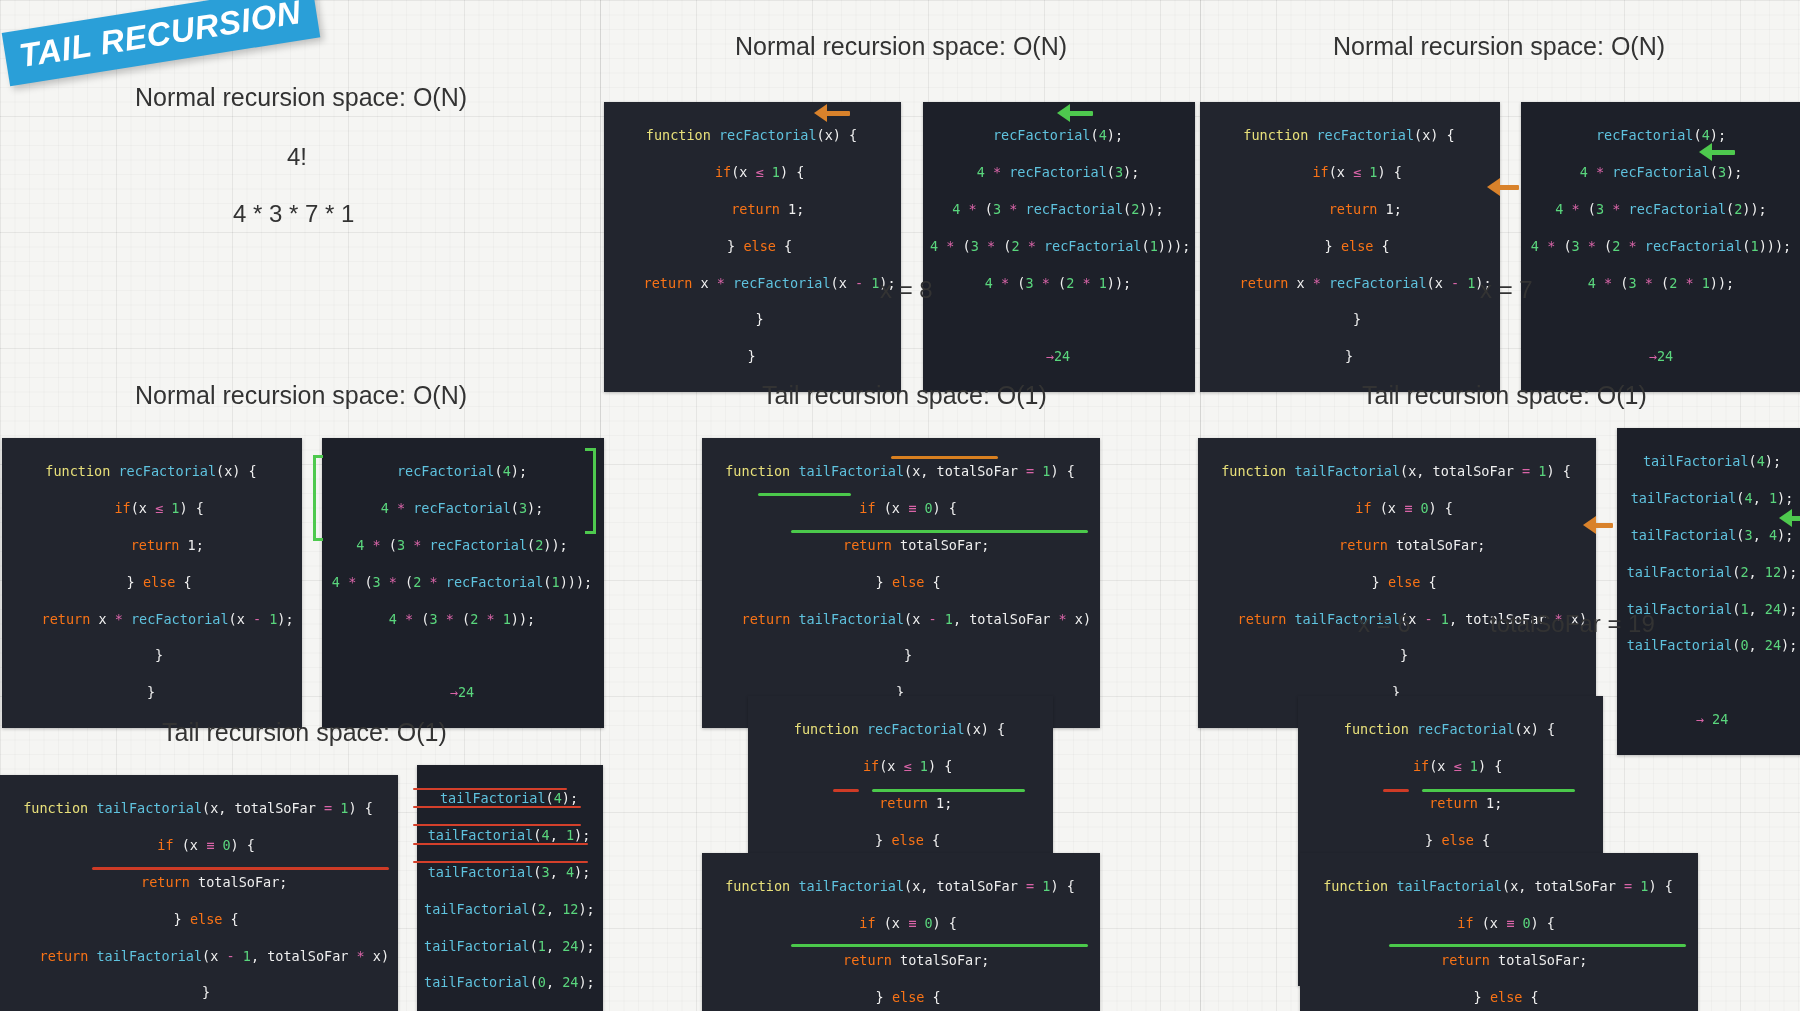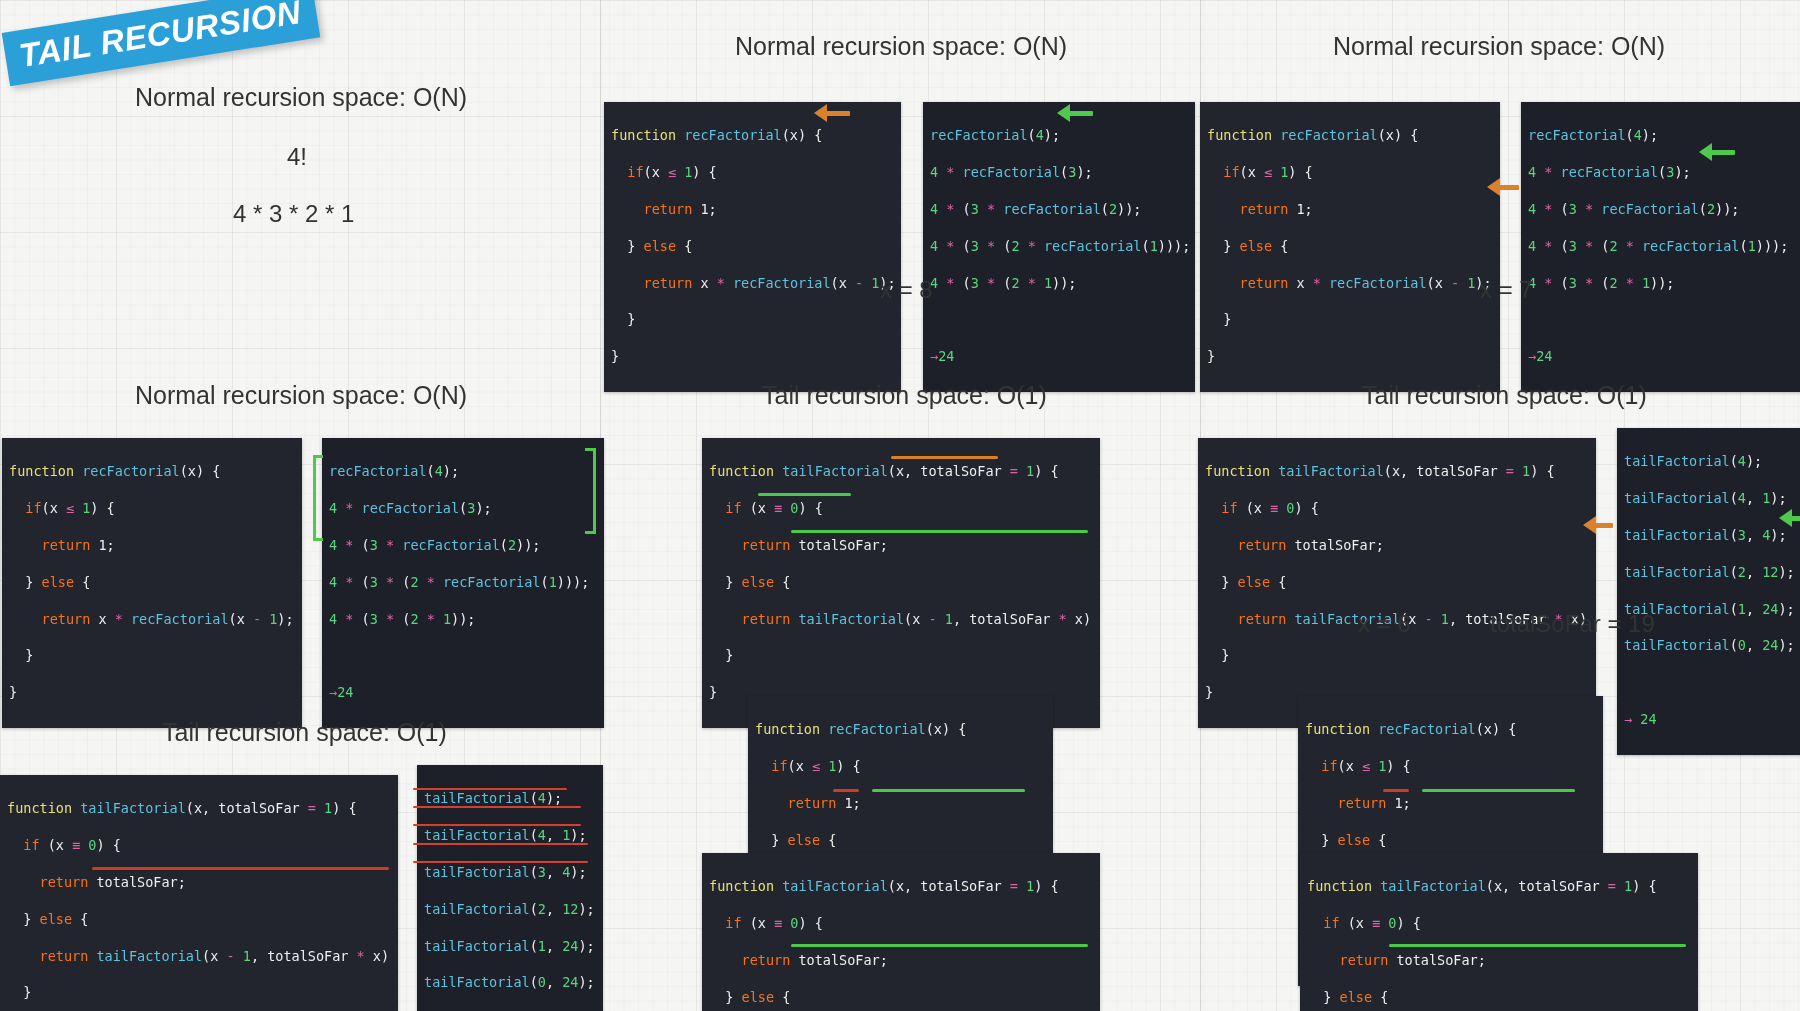--- a/index.html
+++ b/index.html
@@ -53,20 +53,21 @@
     position:absolute;
     background:#22252e;
     color:#e6e6e6;
     font-family:"DejaVu Sans Mono","Liberation Mono",monospace;
     font-size:13.5px;
     line-height:18.4px;
     padding:6px 9px 8px 7px;
     white-space:pre;
     box-shadow:0 1px 3px rgba(0,0,0,.25);
     box-sizing:border-box;
+    text-align:center;
   }
   .code.trace{background:#1d2029;margin-left:9px;}
   .ln{position:relative;display:block;height:18.4px;}
   .kw2{color:#f97316;}
   .fn{color:#5fc3df;}
   .num{color:#5ad67d;}
   .op{color:#d964a8;}
   .yl{color:#e8e07a;}
   .wh{color:#f0f0f0;}
 
@@ -101,21 +102,21 @@
 
 <div id="paper"></div>
 
 <div class="vline" style="left:600px"></div>
 <div class="vline" style="left:1200px"></div>
 
 <div id="sticker">TAIL RECURSION</div>
 
 <div class="heading" style="left:135px;top:83px;">Normal recursion space: O(N)</div>
 <div class="bigtext" style="left:287px;top:143px;">4!</div>
-<div class="bigtext" style="left:233px;top:200px;">4 * 3 * 2 * 1</div>
+<div class="bigtext" style="left:233px;top:200px;">4 * 3 * 7 * 1</div>
 
 <div class="heading" style="left:735px;top:32px;">Normal recursion space: O(N)</div>
 
 <div class="code" style="left:604px;top:102px;width:297px;">
 <span class="ln"><span class="yl">function</span> <span class="fn">recFactorial</span><span class="wh">(x) {</span></span>
 <span class="ln">  <span class="kw2">if</span><span class="wh">(x </span><span class="op">≤</span><span class="wh"> </span><span class="num">1</span><span class="wh">) {</span></span>
 <span class="ln">    <span class="kw2">return</span> <span class="wh">1;</span></span>
 <span class="ln">  <span class="wh">}</span> <span class="kw2">else</span> <span class="wh">{</span></span>
 <span class="ln">    <span class="kw2">return</span> <span class="wh">x </span><span class="op">*</span> <span class="fn">recFactorial</span><span class="wh">(x </span><span class="op">-</span> <span class="num">1</span><span class="wh">);</span></span>
 <span class="ln">  <span class="wh">}</span></span>

